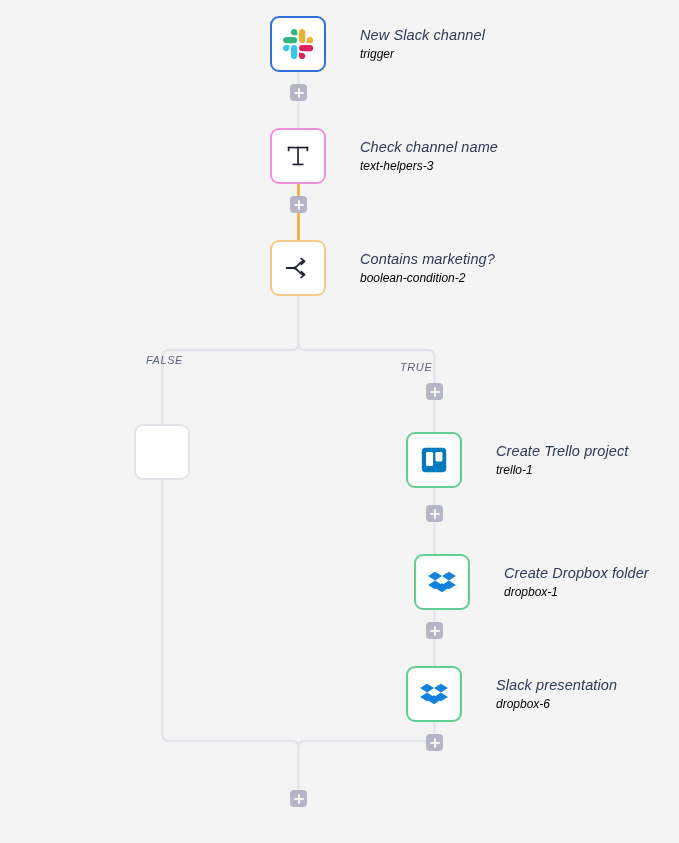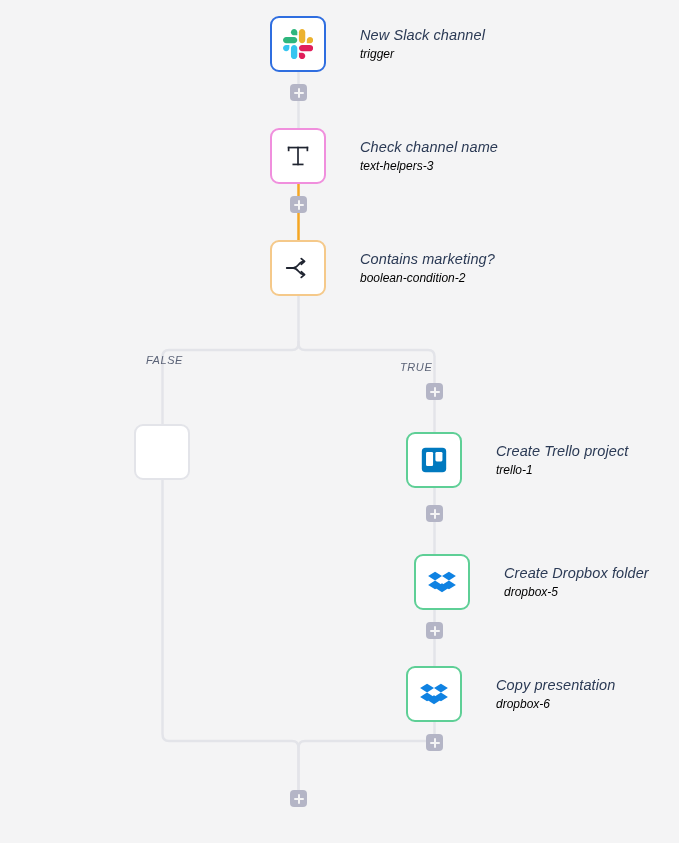--- a/index.html
+++ b/index.html
@@ -211,38 +211,38 @@
           <path d="M8.6,5 L16,9.7 L8.6,14.4 L1.2,9.7 Z"></path>
           <path d="M23.4,5 L30.8,9.7 L23.4,14.4 L16,9.7 Z"></path>
           <path d="M8.6,19.1 L16,14.4 L8.6,9.7 L1.2,14.4 Z" transform="translate(0,4.7)"></path>
           <path d="M23.4,19.1 L30.8,14.4 L23.4,9.7 L16,14.4 Z" transform="translate(0,4.7)"></path>
           <path d="M16,20.6 L8.6,25.3 L16,30 L23.4,25.3 Z" transform="translate(0,-3.2)"></path>
         </g>
       </svg>
     </div>
     <div class="node-text">
       <div class="node-title">Create Dropbox folder</div>
-      <div class="node-sub">dropbox-5</div>
+      <div class="node-sub">dropbox-1</div>
     </div>
   </div>
 
   <div class="node" style="left:406px; top:666px;">
     <div class="node-box green">
       <svg class="icon-svg" width="30" height="30" viewBox="0 0 32 32">
         <g fill="#0F82E2">
           <path d="M8.6,5 L16,9.7 L8.6,14.4 L1.2,9.7 Z"></path>
           <path d="M23.4,5 L30.8,9.7 L23.4,14.4 L16,9.7 Z"></path>
           <path d="M8.6,19.1 L16,14.4 L8.6,9.7 L1.2,14.4 Z" transform="translate(0,4.7)"></path>
           <path d="M23.4,19.1 L30.8,14.4 L23.4,9.7 L16,14.4 Z" transform="translate(0,4.7)"></path>
           <path d="M16,20.6 L8.6,25.3 L16,30 L23.4,25.3 Z" transform="translate(0,-3.2)"></path>
         </g>
       </svg>
     </div>
     <div class="node-text">
-      <div class="node-title">Copy presentation</div>
+      <div class="node-title">Slack presentation</div>
       <div class="node-sub">dropbox-6</div>
     </div>
   </div>
 
   <div class="branch-label" style="left:146px; top:354px;">FALSE</div>
   <div class="branch-label" style="left:400px; top:361px;">TRUE</div>
 
   <div class="plus" style="left:290px; top:84px;"></div>
   <div class="plus" style="left:290px; top:196px;"></div>
   <div class="plus" style="left:426px; top:383px;"></div>

